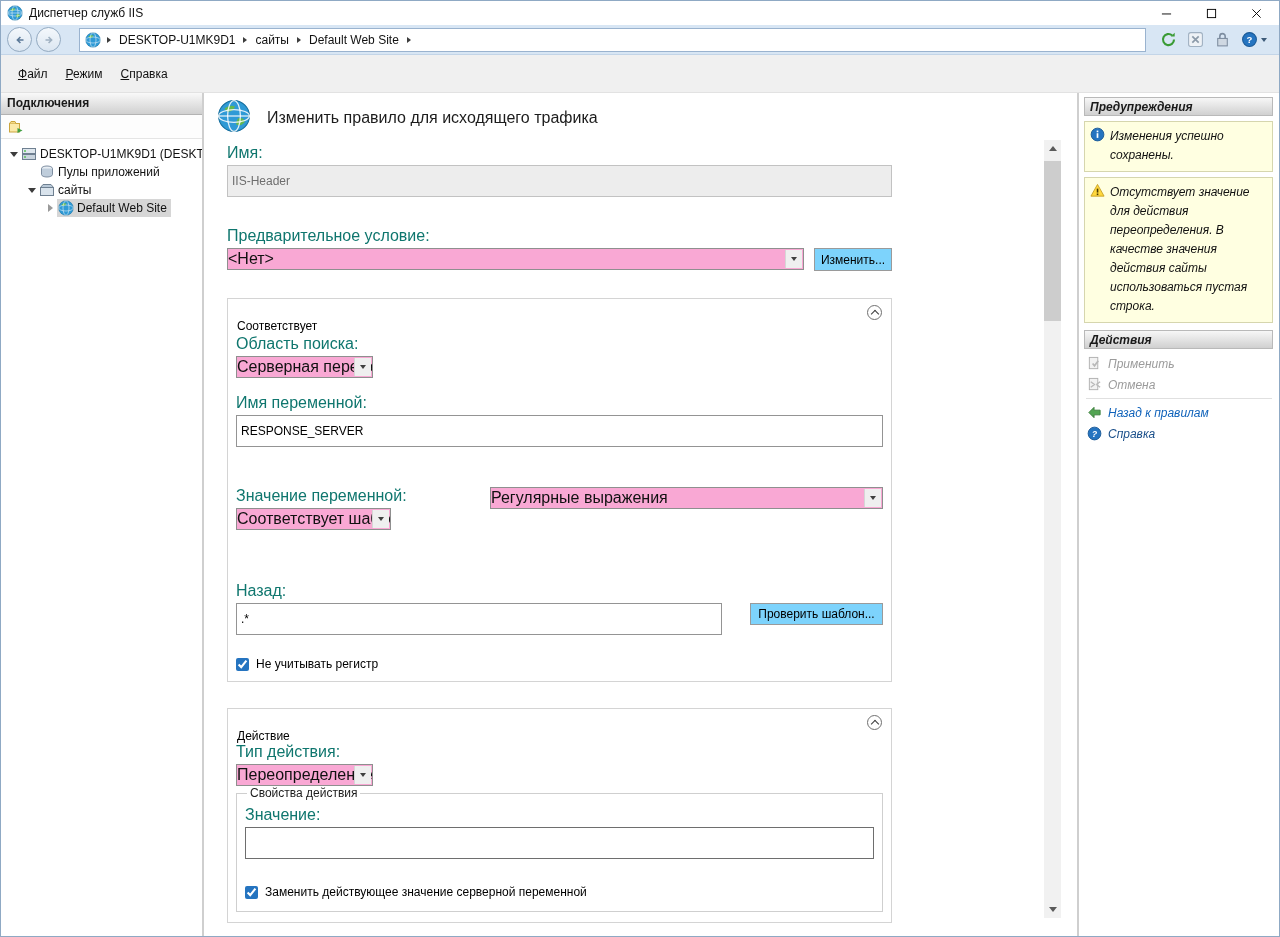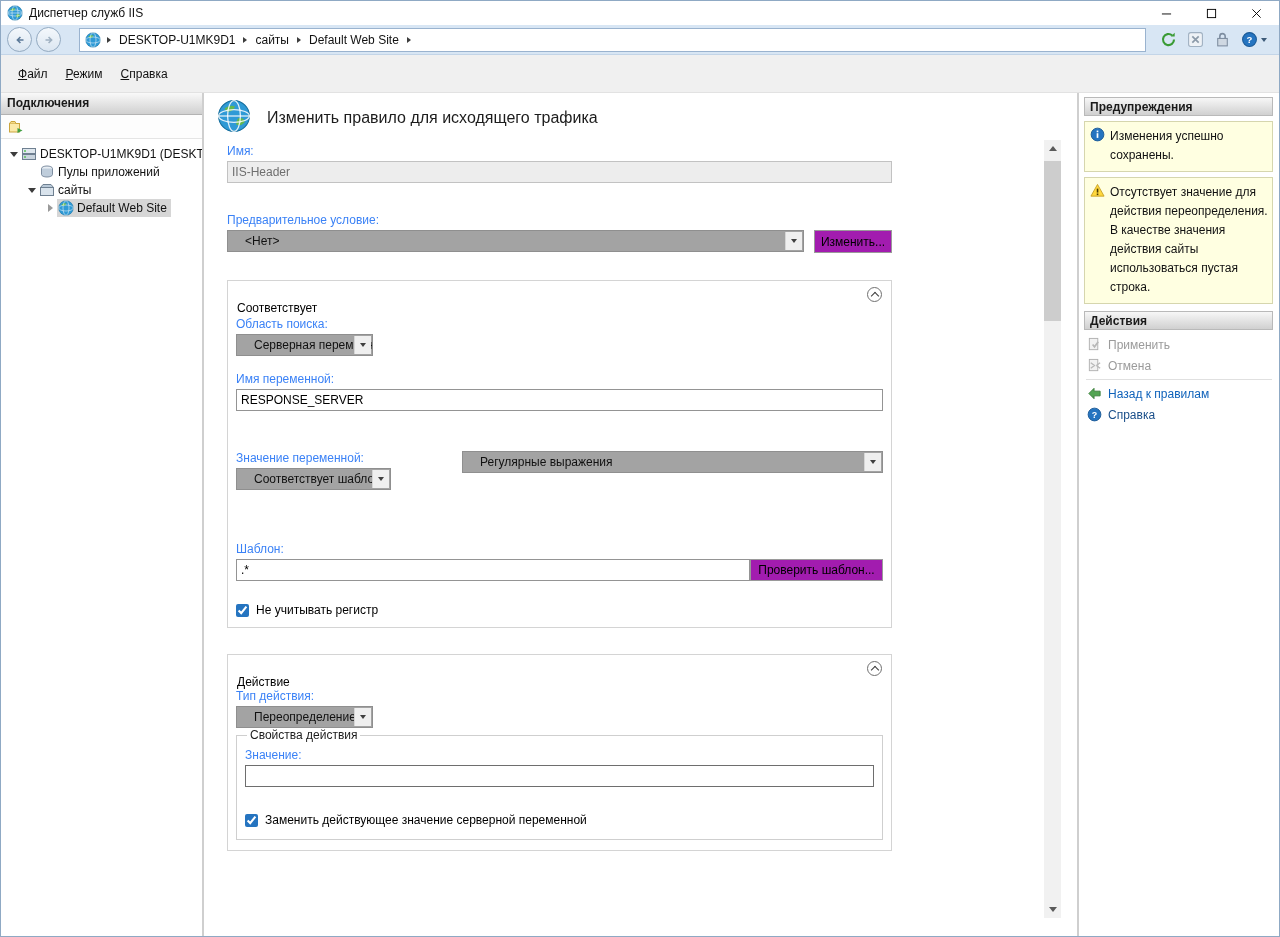--- a/index.html
+++ b/index.html
@@ -54,30 +54,30 @@
   .lvl0 { padding-left:6px; } .lvl1 { padding-left:24px; } .lvl2 { padding-left:42px; }
   .tree-sel { display:flex; align-items:center; background:#d6d6d6; padding:1px 4px 1px 1px; }
 
   
   .main { flex:1; position:relative; background:#fff; border-right:2px solid #cfcfcf; overflow:hidden; }
   .main-title { position:absolute; top:6px; left:13px; display:flex; align-items:center; gap:16px; }
   .main-title svg { width:34px; height:34px; }
   .main-title h1 { font-size:16px; font-weight:normal; color:#1c1c1c; }
 
   .form { position:absolute; top:45px; left:23px; width:665px; }
-  .lbl { font-size:12px; color:#3b82f6; margin-bottom:3px; }
-  .tb { width:100%; height:22px; border:1px solid #949494; font-size:12px; padding:0 4px; font-family:inherit; background:#fff; color:#000; display:block; }
+  .lbl { font-size:16px; color:#0f766e; margin-bottom:3px; }
+  .tb { width:100%; height:32px; border:1px solid #949494; font-size:12px; padding:0 4px; font-family:inherit; background:#fff; color:#000; display:block; }
   .tb:disabled { background:#ededed; color:#6e6e6e; border-color:#c2c2c2; }
-  .combo { height:22px; border:1px solid #8f8f8f; background:#a3a3a3; display:flex; align-items:center; position:relative; padding-left:17px; font-size:12px; color:#111; }
+  .combo { height:22px; border:1px solid #8f8f8f; background:#f9a8d4; display:flex; align-items:center; position:relative; padding-left:0; font-size:16px; color:#111; }
   .combo-value { overflow:hidden; white-space:nowrap; padding-right:20px; }
   .arrow-zone { position:absolute; right:1px; top:1px; bottom:1px; width:17px; background:#efefef; border-left:1px solid #d6d6d6; display:flex; align-items:center; justify-content:center; }
   .caret-down { width:0; height:0; border-left:3.5px solid transparent; border-right:3.5px solid transparent; border-top:4px solid #3f3f3f; }
-  .btn { height:23px; background:#a21caf; border:1px solid #9a9a9a; font-size:12px; padding:0 3px; font-family:inherit; color:#000; }
-
-  .row { display:flex; align-items:flex-start; }
+  .btn { height:23px; background:#7dd3fc; border:1px solid #9a9a9a; font-size:12px; padding:0 3px; font-family:inherit; color:#000; }
+
+  .row { display:flex; align-items:flex-start;gap:28px; }
   .mt6{margin-top:6px;} .mt16{margin-top:16px;} .mt18{} .mt22{margin-top:22px;}
   .mt26{margin-top:26px;} .mt27{margin-top:27px;} .mt30{margin-top:30px;} .mt40{margin-top:40px;} .mt52{margin-top:52px;}
 
   .section { border:1px solid #d4d4d4; background:#fff; }
   .section-header { height:26px; display:flex; align-items:center; justify-content:space-between; padding:0 9px; }
   .section-title { font-size:12px; color:#000;margin-top:28px; }
   .chev { width:15px; height:15px; border:1px solid #707070; border-radius:50%; position:relative; flex:0 0 15px; }
   .chev::after { content:""; position:absolute; left:4px; width:5px; height:5px; border-left:1.6px solid #3c3c3c; border-top:1.6px solid #3c3c3c; }
   .chev.up::after { top:5.5px; transform:rotate(45deg); }
   .chev.down::after { top:3px; transform:rotate(225deg); }
@@ -91,21 +91,21 @@
 
   
   .scrollbar { position:absolute; top:47px; right:16px; width:17px; height:778px; background:#f1f1f1; }
   .sb-btn { height:17px; display:flex; align-items:center; justify-content:center; }
   .sb-up { width:0;height:0;border-left:4px solid transparent;border-right:4px solid transparent;border-bottom:5px solid #5a5a5a; }
   .sb-down { width:0;height:0;border-left:4px solid transparent;border-right:4px solid transparent;border-top:5px solid #5a5a5a; }
   .sb-thumb { position:absolute; top:21px; left:0; width:17px; height:160px; background:#cdcdcd; }
   .sb-btn-bottom { position:absolute; bottom:0; left:0; right:0; }
 
   
-  .rightpanel { width:200px; flex:0 0 200px; background:#fff; padding:4px 6px 0 5px; overflow:hidden; }
+  .rightpanel { width:200px; flex:0 0 200px; background:#fff; padding:4px 6px 0 5px; overflow:hidden;font-style:italic; }
   .side-header { height:19px; background:linear-gradient(#f7f7f7,#d0d0d0); border:1px solid #b9b9b9; font-weight:bold; font-size:12px; padding:2px 5px 0; color:#1a1a1a; }
   .alert { position:relative; background:#ffffe1; border:1px solid #d6d6ae; margin-top:5px; padding:5px 4px 6px 25px; font-size:12px; line-height:19px; color:#111; }
   .alert-icon { position:absolute; left:5px; top:5px; width:15px; height:15px; }
   .alert-icon svg { width:15px; height:15px; }
   .actions-list { padding:4px 0 0 1px; }
   .action-item { display:flex; align-items:center; gap:6px; padding:3px 2px; font-size:12px; }
   .action-item .ai-ic { width:15px; height:15px; flex:0 0 15px; }
   .action-item .ai-ic svg { width:15px; height:15px; }
   .action-item.disabled { color:#9b9b9b; }
   .action-item .link { color:#0f62ba; }
@@ -340,21 +340,21 @@
               <div style="flex:1;">
                 <div class="combo">
                   <span class="combo-value">Регулярные выражения</span>
                   <span class="arrow-zone">
                       <span class="caret-down"></span>
                     </span>
                 </div>
               </div>
             </div>
 
-            <div class="lbl mt52">Шаблон:</div>
+            <div class="lbl mt52">Назад:</div>
             <div class="row">
               <input class="tb" style="flex: 1 1 0%;" value=".*">
               <button class="btn" style="width:133px; height:22px;">Проверить шаблон...</button>
             </div>
 
             <div class="chk-row mt22">
               <input type="checkbox" checked="" style="">
               <span>Не учитывать регистр</span>
             </div>
           </div>

